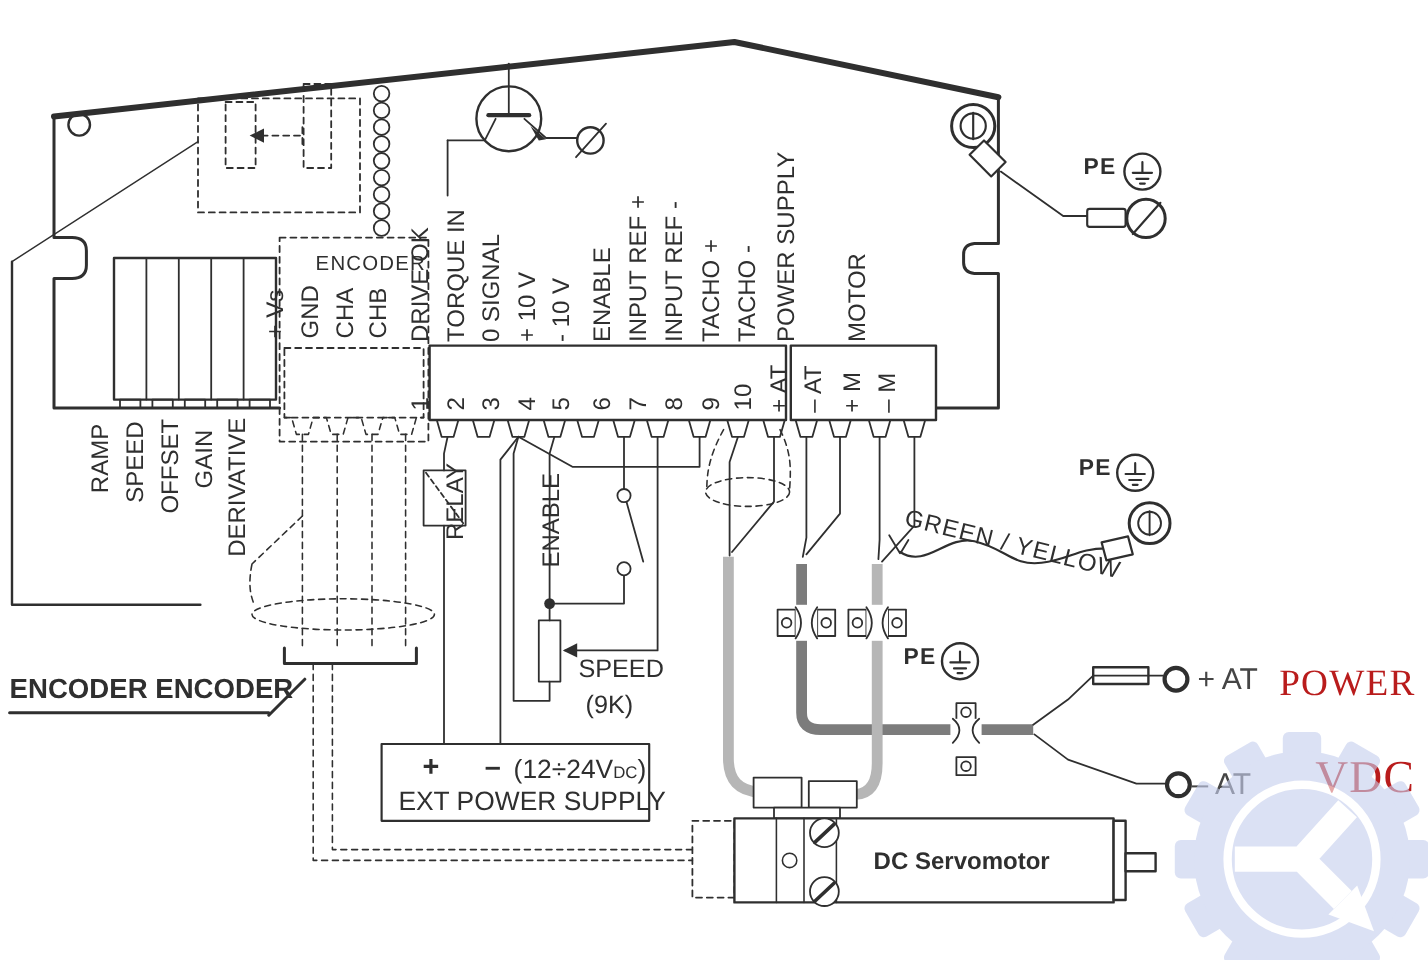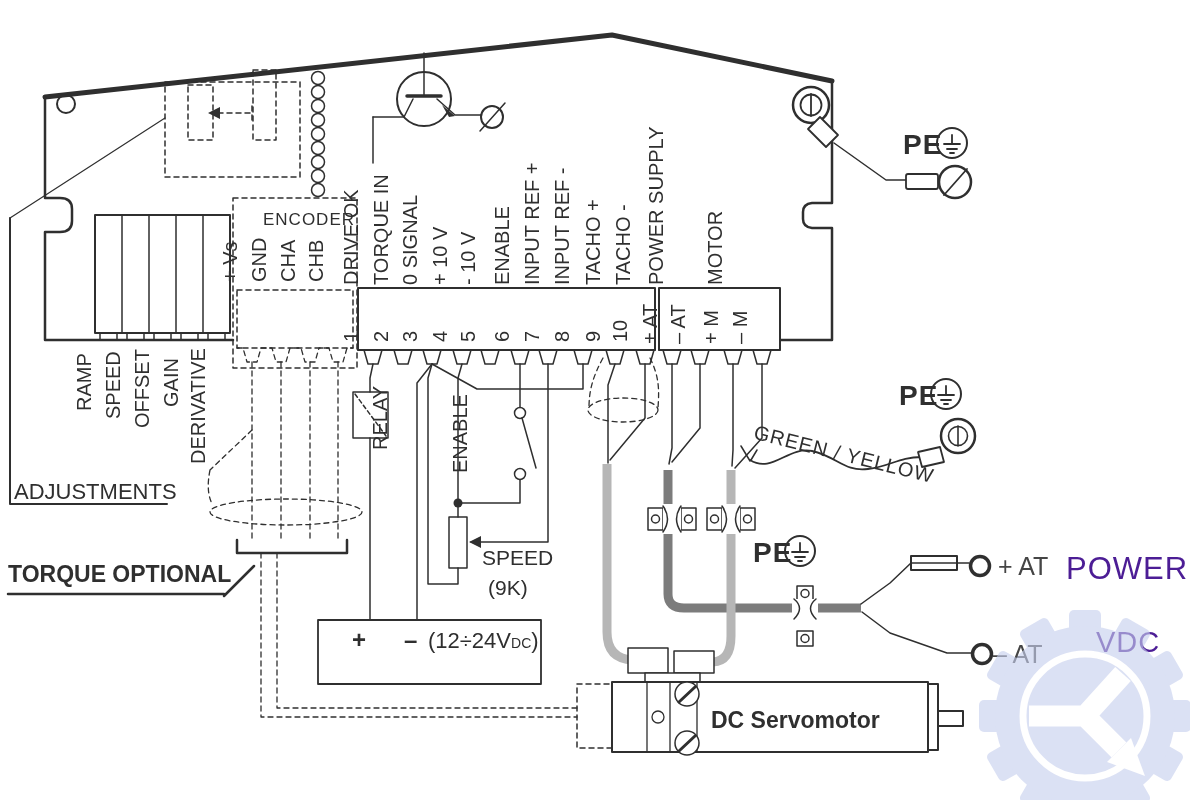--- a/index.html
+++ b/index.html
@@ -4,22 +4,22 @@
 <style>
   html,body{margin:0;padding:0;background:#fff;}
   #app{position:relative;width:1190px;height:800px;background:#fff;overflow:hidden;
        font-family:"Liberation Sans",sans-serif;color:#2f2f2f;}
   svg{position:absolute;left:0;top:0;}
   .lbl{position:absolute;white-space:nowrap;}
   .vl{position:absolute;white-space:nowrap;transform-origin:0 100%;transform:rotate(-90deg);
       font-size:20px;line-height:22px;height:22px;color:#2f2f2f;}
   .num{font-size:20px;}
   .bold{font-weight:bold;}
-  .pe{font-size:28px;font-weight:bold;letter-spacing:1px;}
-  .big{font-size:31px;color:#4c1d95;letter-spacing:1px;}
+  .pe{font-size:19px;font-weight:bold;letter-spacing:1px;}
+  .big{font-size:31px;color:#b91c1c;letter-spacing:1px;font-family:Liberation Serif, serif;}
   .at{font-size:25px;color:#454545;}
   .sub{font-size:14px;}
   .gy{transform:rotate(14deg);transform-origin:0 0;font-size:20px;letter-spacing:1px;}
 </style>
 </head>
 <body>
 
 <div id="app">
 
 <svg width="1190" height="800" viewBox="0 0 1190 800" fill="none" stroke="#2f2f2f" stroke-width="1.5" stroke-linejoin="round" stroke-linecap="round">
@@ -267,44 +267,44 @@
 <div class="vl" style="left:241px;top:260px;">+ Vs</div>
 <div class="vl" style="left:270px;top:260px;">GND</div>
 <div class="vl" style="left:299px;top:260px;">CHA</div>
 <div class="vl" style="left:327px;top:260px;">CHB</div>
 
 <div class="vl" style="left:95px;top:389px;">RAMP</div>
 <div class="vl" style="left:124px;top:397px;">SPEED</div>
 <div class="vl" style="left:153px;top:406px;">OFFSET</div>
 <div class="vl" style="left:182px;top:385px;">GAIN</div>
 <div class="vl" style="left:209px;top:442px;">DERIVATIVE</div>
-<div class="lbl" style="left:14px;top:479px;font-size:22px;">ADJUSTMENTS</div>
-<div class="lbl bold" style="left:8px;top:561px;font-size:23px;">TORQUE OPTIONAL</div>
+<div class="lbl bold" style="left:8px;top:561px;font-size:23px;">ENCODER ENCODER</div>
 
 <div class="vl" style="left:391px;top:428px;">RELAY</div>
 <div class="vl" style="left:471px;top:451px;">ENABLE</div>
 <div class="lbl" style="left:482px;top:546px;font-size:21px;">SPEED</div>
 <div class="lbl" style="left:488px;top:576px;font-size:21px;">(9K)</div>
 
 <div class="lbl bold" style="left:352px;top:626px;font-size:24px;">+</div>
 <div class="lbl bold" style="left:404px;top:626px;font-size:24px;">–</div>
 <div class="lbl" style="left:428px;top:628px;font-size:22px;"><span>(12÷24V</span><span class="sub">DC</span><span>)</span></div>
+<div class="lbl" style="left:332px;top:655px;font-size:22px;">EXT POWER SUPPLY</div>
 
 <div class="lbl pe" style="left:903px;top:129px;">PE</div>
 <div class="lbl pe" style="left:899px;top:380px;">PE</div>
 <div class="lbl pe" style="left:753px;top:537px;">PE</div>
 
 <div class="lbl gy" style="left:757px;top:421px;">GREEN / YELLOW</div>
 
 <div class="lbl at" style="left:998px;top:552px;">+ AT</div>
 <div class="lbl at" style="left:993px;top:640px;">– AT</div>
 <div class="lbl big" style="left:1066px;top:551px;">POWER</div>
-<div class="lbl big" style="left:1096px;top:626px;font-size:29px;">VDC</div>
-
-<div class="lbl bold" style="left:711px;top:707px;font-size:23px;">DC Servomotor</div>
+<div class="lbl big" style="left:1096px;top:626px;font-size:38px;">VDC</div>
+
+<div class="lbl bold" style="left:728px;top:707px;font-size:20px;">DC Servomotor</div>
 
 <svg width="1190" height="800" viewBox="0 0 1190 800" style="pointer-events:none;">
   <g transform="translate(1085,716)" opacity="0.62">
     <g fill="#c6cfee" stroke="none">
       <rect x="-16" y="-106" width="32" height="36" rx="5"></rect>
       <rect x="-16" y="-106" width="32" height="36" rx="5" transform="rotate(30)"></rect>
       <rect x="-16" y="-106" width="32" height="36" rx="5" transform="rotate(60)"></rect>
       <rect x="-16" y="-106" width="32" height="36" rx="5" transform="rotate(90)"></rect>
       <rect x="-16" y="-106" width="32" height="36" rx="5" transform="rotate(120)"></rect>
       <rect x="-16" y="-106" width="32" height="36" rx="5" transform="rotate(150)"></rect>

